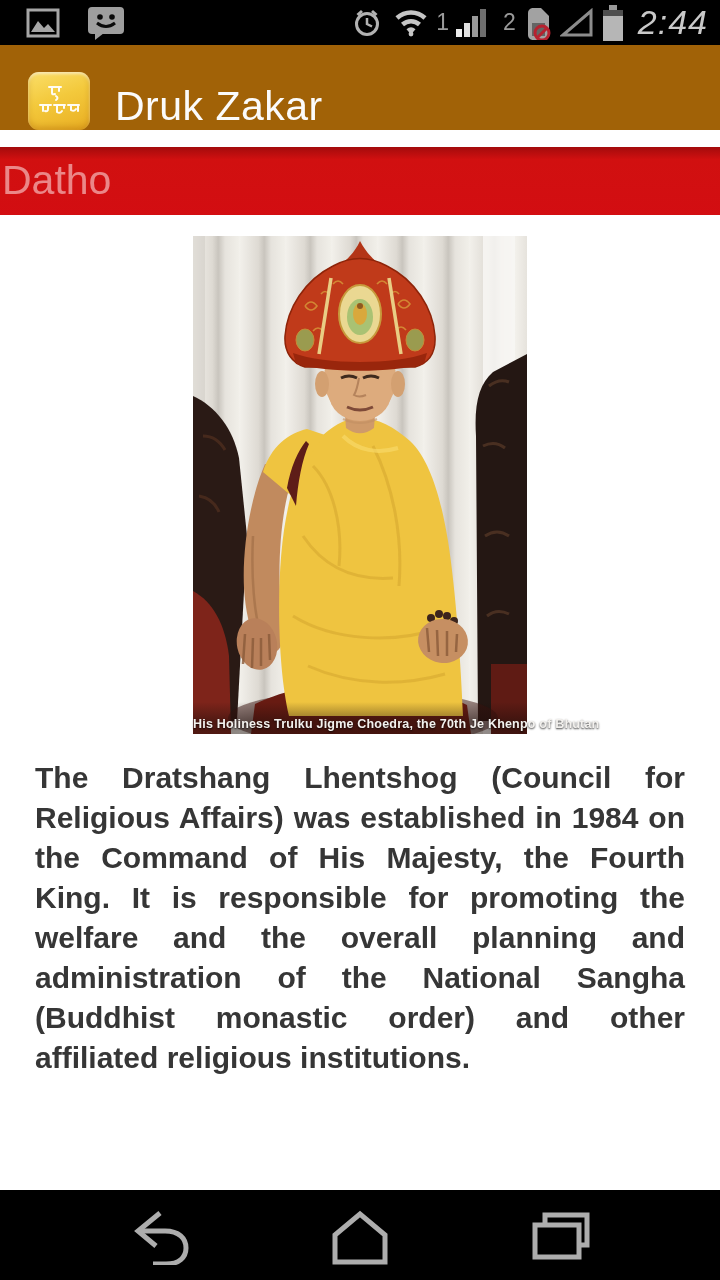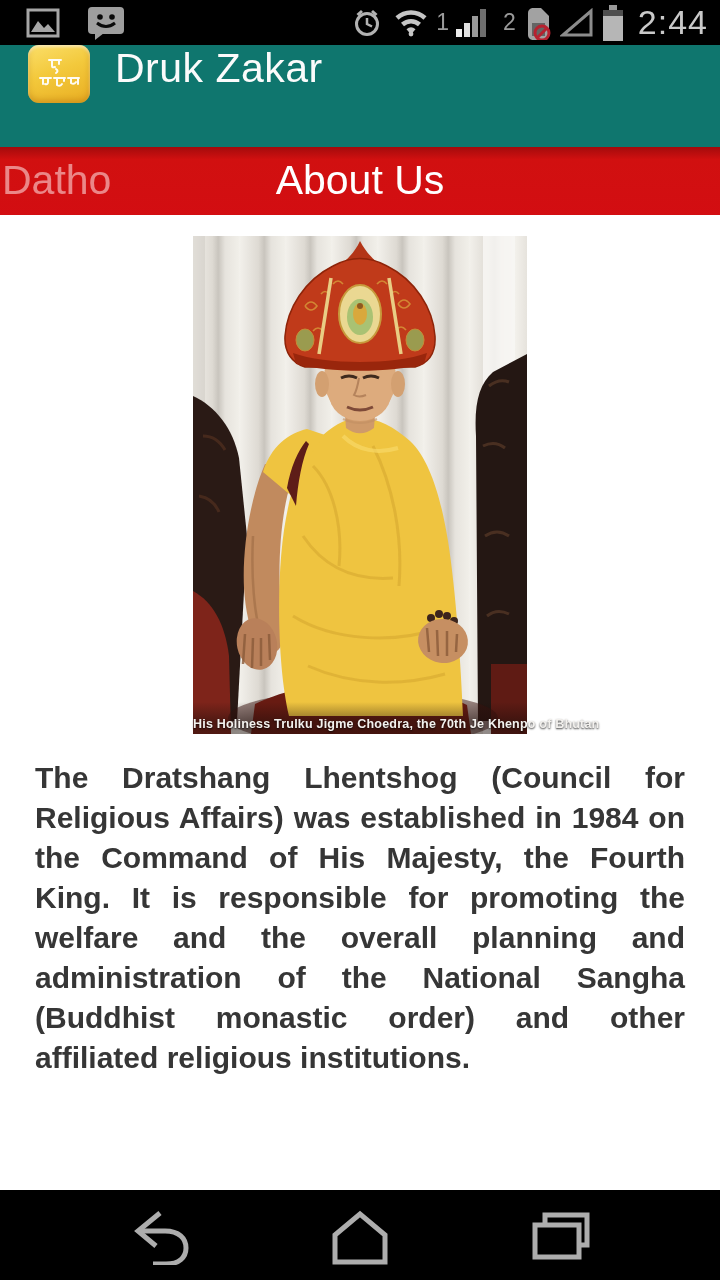--- a/index.html
+++ b/index.html
@@ -5,25 +5,25 @@
   html,body{margin:0;padding:0;background:#000;}
   .screen{position:relative;width:720px;height:1280px;overflow:hidden;background:#fff;
           font-family:"Liberation Sans",sans-serif;}
 
   
   .status-bar{position:absolute;top:0;left:0;width:720px;height:45px;background:#000;
               display:flex;align-items:center;}
   .sb-left{position:absolute;left:26px;top:0;height:45px;display:flex;align-items:center;gap:26px;}
   .sb-right{position:absolute;right:8px;top:0;height:45px;display:flex;align-items:center;gap:7px;}
   .sb-num{color:#9a9a9a;font-size:23px;line-height:45px;}
-  .sb-time{color:#c9c9c9;font-size:34px;letter-spacing:1px;margin-left:6px;padding-right:4px;}
-
-  
-  .app-bar{position:absolute;top:45px;left:0;width:720px;height:102px;background:#0f766e;
-           display:flex;align-items:flex-start;}
+  .sb-time{color:#c9c9c9;font-size:34px;letter-spacing:1px;margin-left:6px;padding-right:4px;font-style:italic;}
+
+  
+  .app-bar{position:absolute;top:45px;left:0;width:720px;height:85px;background:#a16207;
+           display:flex;align-items:flex-end;}
   .app-icon{width:62px;height:58px;margin-left:28px;border-radius:11px;
             background:linear-gradient(160deg,#fbdf6a 0%,#f3c93c 45%,#e9ae22 100%);
             box-shadow:inset 0 -3px 6px rgba(160,90,0,.35), inset 0 2px 3px rgba(255,255,255,.6);
             display:flex;align-items:center;justify-content:center;}
   .app-title{color:#fbfbfb;font-size:41px;margin-left:25px;font-weight:400;letter-spacing:.5px;}
 
   
   .tab-strip{position:absolute;top:147px;left:0;width:720px;height:78px;
              background:linear-gradient(180deg,#a30b0c 0%,#d11010 16%,#d30d12 100%);}
   .tab-prev{position:absolute;left:2px;top:10px;font-size:41px;color:rgba(255,235,235,.55);}
@@ -117,21 +117,20 @@
           <path d="M20 27 H31 M23 27 V34 Q26 36 28 33 M30 27 V30"></path>
           <path d="M34 27 H45 M37 27 V32 Q40 34 42 31 M44 27 V33"></path>
         </g>
       </svg>
     </div>
     <div class="app-title">Druk Zakar</div>
   </div>
 
   <div class="tab-strip">
     <span class="tab-prev">Datho</span>
-    <span class="tab-current">About Us</span>
   </div>
 
   <div class="content">
 
     <div class="photo">
       <svg width="334" height="498" viewBox="0 0 334 498">
         <defs>
           <linearGradient id="curt" x1="0" y1="0" x2="1" y2="0">
             <stop offset="0" stop-color="#f3f1ec"></stop>
             <stop offset=".42" stop-color="#dedad3"></stop>

